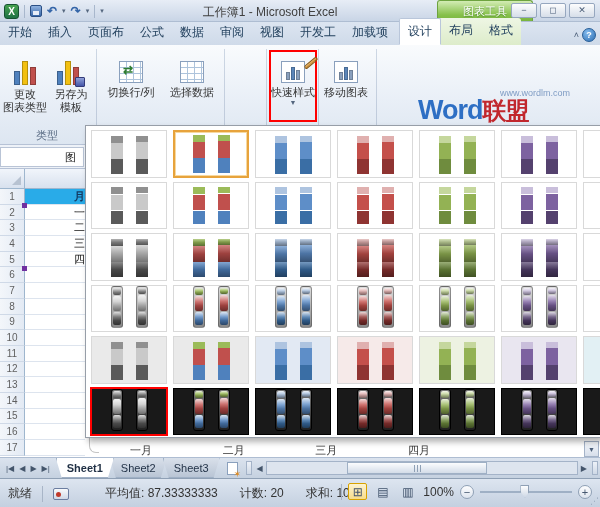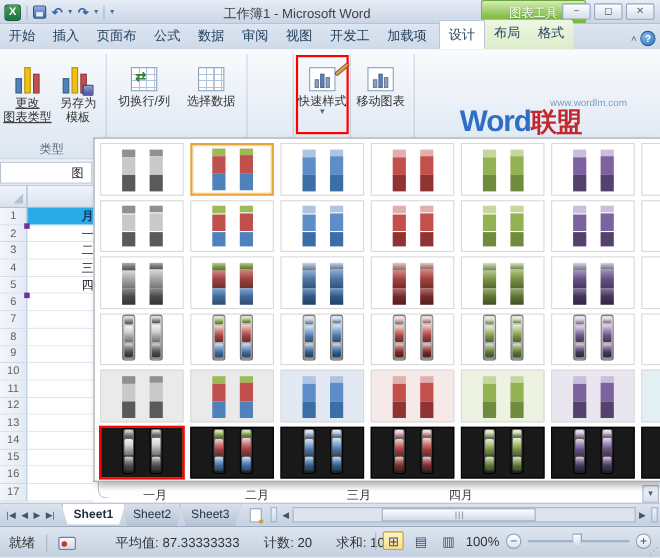--- a/index.html
+++ b/index.html
@@ -128,21 +128,21 @@
     <div class="xl-logo">X</div>
     <div class="qsep"></div>
     <div class="save-ic"></div>
     <span class="qglyph">↶</span>
       <span class="qdrop">▾</span>
     <span class="qglyph">↷</span>
       <span class="qdrop">▾</span>
     <div class="qsep"></div>
     <span class="qdrop">▾</span>
   </div>
-  <div class="title-text">工作簿1 - Microsoft Word</div>
+  <div class="title-text">工作簿1 - Microsoft Excel</div>
   <div class="tool-header">图表工具</div>
   <div class="win-btns">
     <div class="wbtn">−</div>
     <div class="wbtn">◻</div>
     <div class="wbtn">✕</div>
   </div>
 </div>
 
 <div class="tabrow">
   <div id="main-tabs" style="display:flex;">
@@ -167,21 +167,21 @@
 
   </div>
 </div>
 
 <div class="ribbon" id="ribbon">
     <div class="rsep" style="left: 96px;"></div>
     <div class="rsep" style="left: 224px;"></div>
     <div class="rsep" style="left: 266px;"></div>
     <div class="rsep" style="left: 318px;"></div>
     <div class="rsep" style="left: 376px;"></div>
-    <div class="rbtn big" style="left: 2px; width: 46px; text-decoration: underline;">
+    <div class="rbtn big" style="left: 2px; width: 46px;">
       <div class="ric">
         <div class="bars3">
           <i style="background: rgb(79, 129, 189); height: 14px;"></i>
           <i style="background: rgb(242, 192, 17); height: 24px;"></i>
           <i style="background: rgb(192, 80, 77); height: 18px;"></i>
         </div>
       </div>
       <div>更改</div>
       <div>图表类型</div>
     </div>

